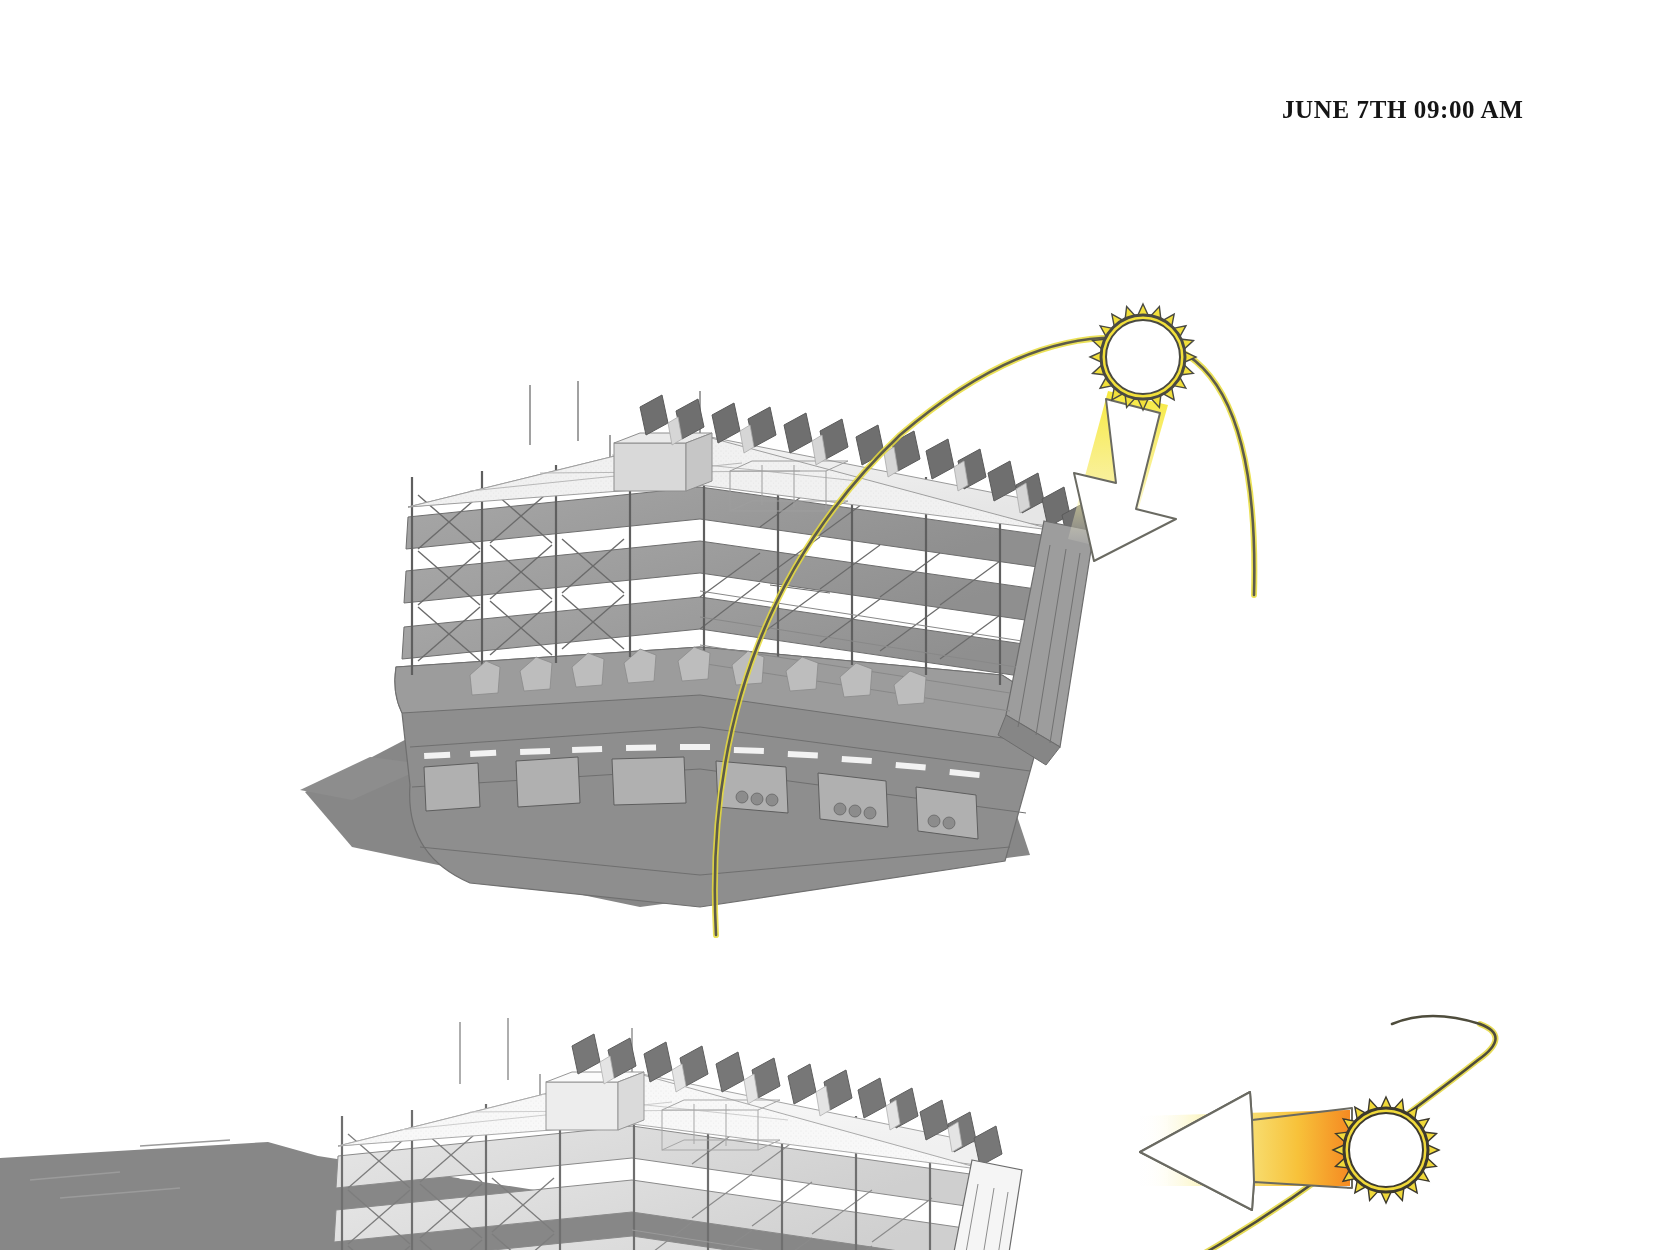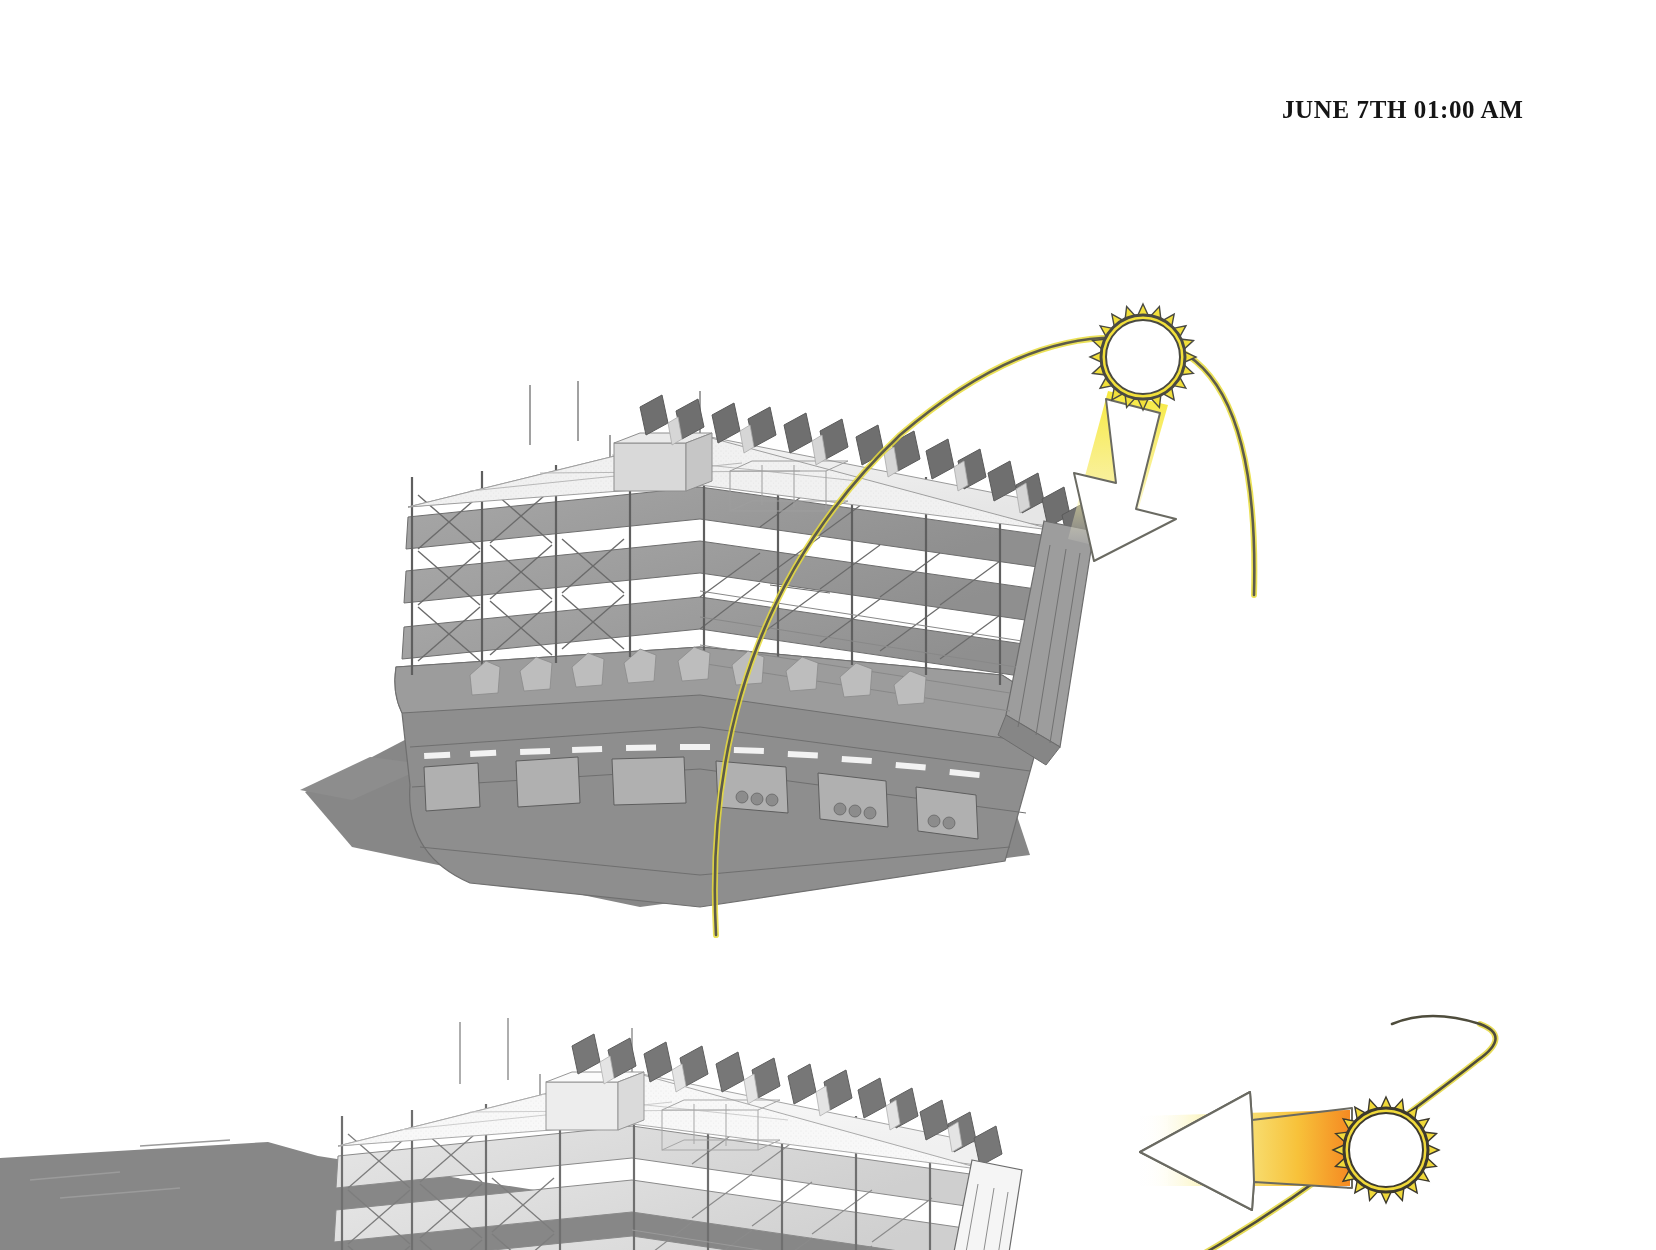--- a/index.html
+++ b/index.html
@@ -287,21 +287,21 @@
             <path d="M0 -53 L6 -40 L-6 -40 Z" transform="rotate(306)"></path>
             <path d="M0 -53 L6 -40 L-6 -40 Z" transform="rotate(324)"></path>
             <path d="M0 -53 L6 -40 L-6 -40 Z" transform="rotate(342)"></path>
           </g>
         </g>
         <circle cx="0" cy="0" r="42" fill="#f2e03a" stroke="#4a4a42" stroke-width="3"></circle>
         <circle cx="0" cy="0" r="37" fill="#ffffff" stroke="#4a4a42" stroke-width="2"></circle>
       </g>
     </svg>
 
-    <div class="label" id="june-label">JUNE 7TH 01:00 AM</div>
+    <div class="label" id="june-label">JUNE 7TH 09:00 AM</div>
   </div>
 
   <div class="study" id="study-december">
     <svg class="svgwrap" viewBox="0 0 1656 610" width="1656" height="610">
       <defs>
         <linearGradient id="beamDec" x1="1" y1="0" x2="0" y2="0">
           <stop offset="0%" stop-color="#f58a22"></stop>
           <stop offset="25%" stop-color="#f7c23a"></stop>
           <stop offset="60%" stop-color="#f8ed90"></stop>
           <stop offset="100%" stop-color="#ffffff" stop-opacity="0"></stop>

